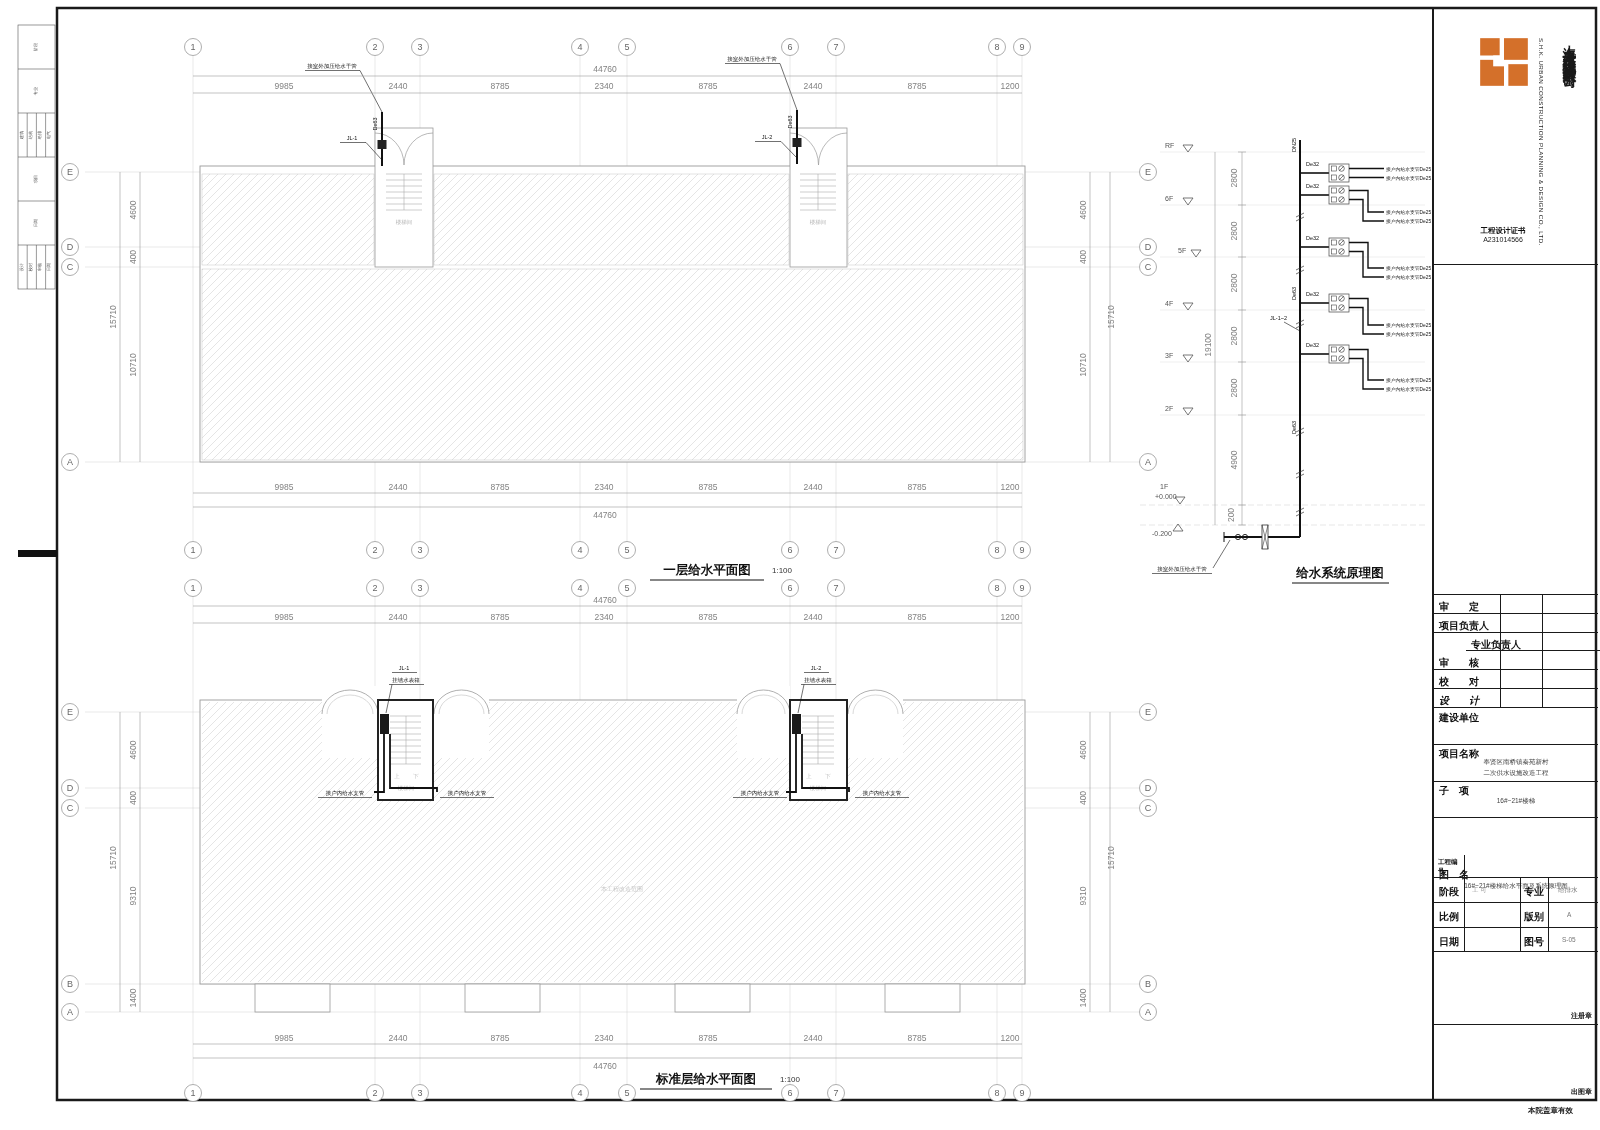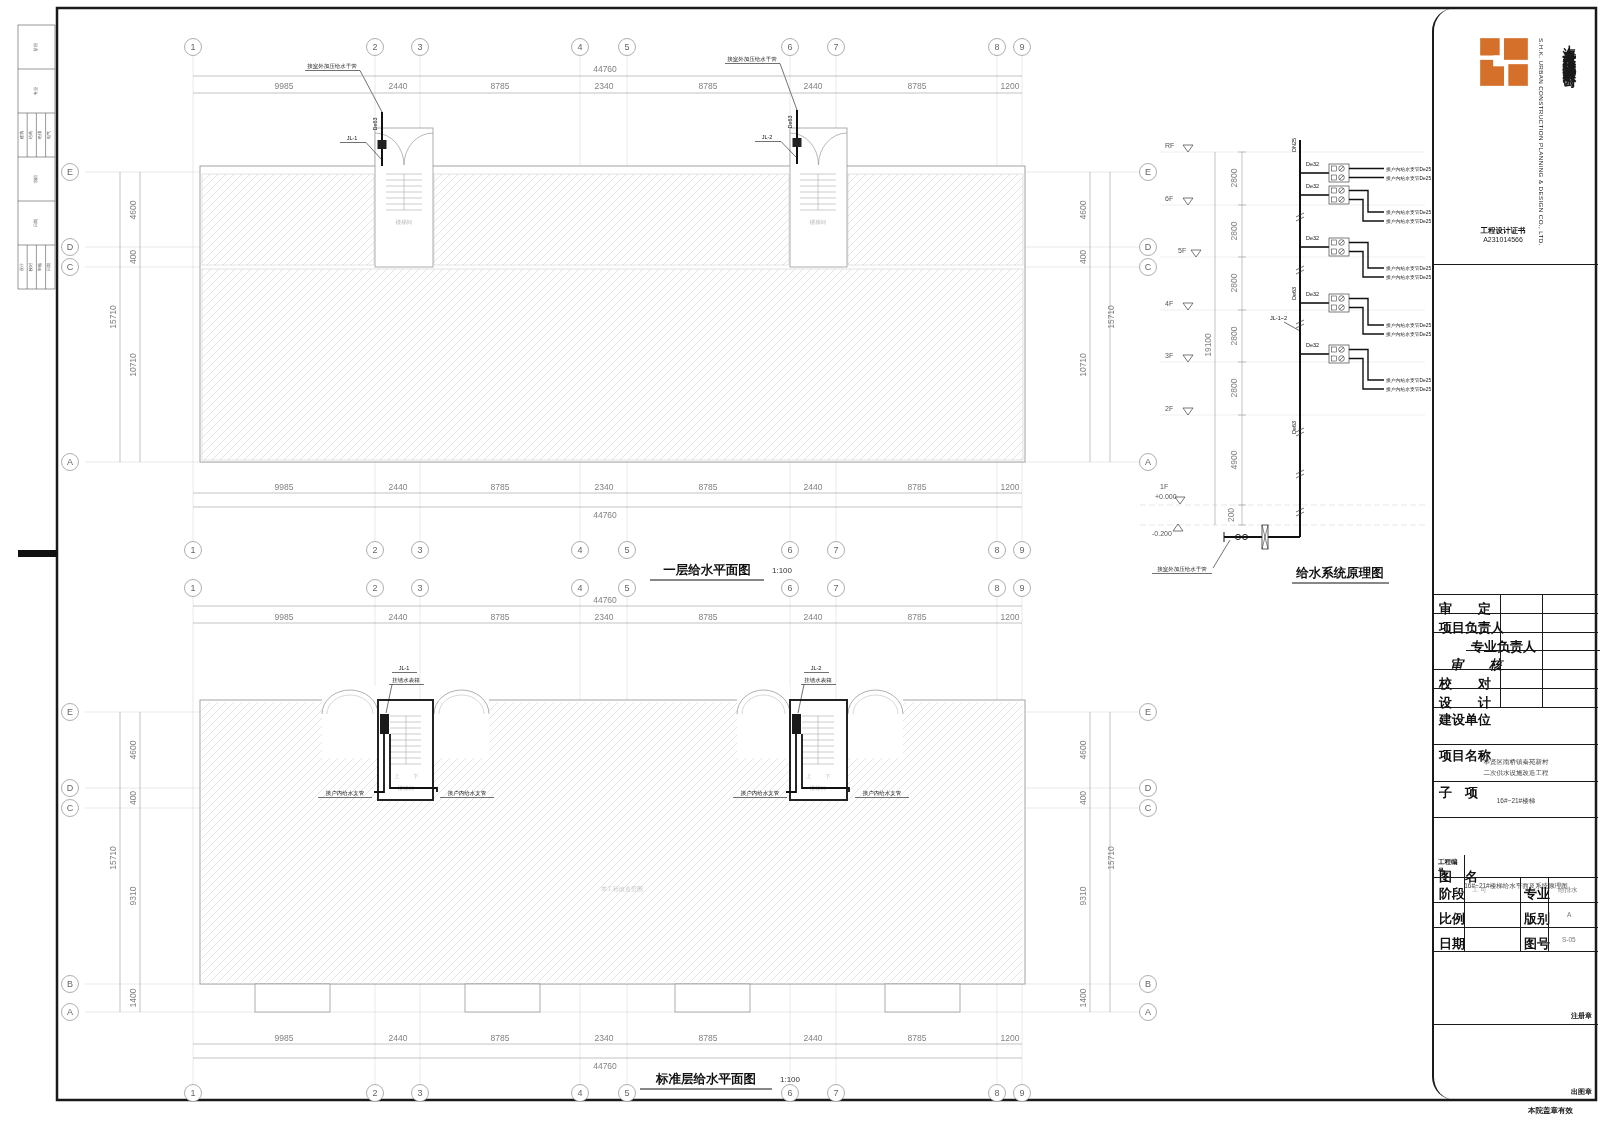--- a/index.html
+++ b/index.html
@@ -11,24 +11,24 @@
   .sm{font-size:5.5px;fill:#111;text-anchor:middle;}
   .sms{font-size:5.5px;fill:#111;text-anchor:start;}
   .xs{font-size:4.8px;fill:#111;text-anchor:start;}
   .fl{font-size:7px;fill:#555;text-anchor:start;}
   .ttl{font-size:12.5px;font-weight:bold;fill:#111;text-anchor:middle;}
   .scl{font-size:8px;fill:#333;text-anchor:start;}
   .ft{font-size:6px;fill:#c6c6c6;text-anchor:middle;}
   .rm{font-size:5.5px;fill:#b9b9b9;text-anchor:middle;}
   .strip-t{font-size:4.2px;fill:#555;text-anchor:middle;}
   
-  .tb{position:absolute;left:1432px;top:8px;width:164px;height:1092px;border-left:2px solid #1a1a1a;border-radius:23px;}
+  .tb{position:absolute;left:1432px;top:8px;width:164px;height:1092px;border-left:2px solid #1a1a1a;}
   .tb .sec{position:absolute;left:0;width:164px;border-bottom:1px solid #1a1a1a;box-sizing:border-box;}
   .tb .vline{position:absolute;width:0;border-left:1px solid #1a1a1a;}
-  .lbl{font-size:13px;font-weight:bold;color:#111;}
+  .lbl{font-size:10px;font-weight:bold;color:#111;}
   .val{font-size:6.5px;color:#444;}
   .abs{position:absolute;}
   .vtext-cn{writing-mode:vertical-rl;font-size:13.5px;font-weight:bold;letter-spacing:2px;color:#1a1a1a;}
   .vtext-en{writing-mode:vertical-rl;font-size:6.2px;letter-spacing:0.4px;color:#222;}
 </style>
 </head>
 <body>
 
 <div id="sheet">
 
@@ -704,26 +704,26 @@
   <div class="sec" style="top:587px;height:18.8px;">
         <span class="lbl abs" style="left:5px;top:5px;">审　　定</span>
       </div>
   <div class="sec" style="top:605.8px;height:18.8px;">
         <span class="lbl abs" style="left:5px;top:5px;">项目负责人</span>
       </div>
   <div class="sec" style="top:624.6px;height:18.8px;margin-left:32px;">
         <span class="lbl abs" style="left:5px;top:5px;">专业负责人</span>
       </div>
   <div class="sec" style="top:643.4px;height:18.8px;">
-        <span class="lbl abs" style="left:16px;top:5px;font-style:italic;">审　　核</span>
+        <span class="lbl abs" style="left:5px;top:5px;">审　　核</span>
       </div>
   <div class="sec" style="top:662.2px;height:18.8px;">
         <span class="lbl abs" style="left:5px;top:5px;">校　　对</span>
       </div>
-  <div class="sec" style="top:681px;height:19px;">
+  <div class="sec" style="top:681px;height:19px;font-style:italic;">
         <span class="lbl abs" style="left:5px;top:5px;">设　　计</span>
       </div>
   <div class="vline" style="left:66px;top:587px;height:113px;"></div>
   <div class="vline" style="left:108px;top:587px;height:113px;"></div>
 
   <div class="sec" style="top:700px;height:37px;">
     <span class="lbl abs" style="left:5px;top:3px;">建设单位</span>
   </div>
 
   <div class="sec" style="top:737px;height:37px;">

